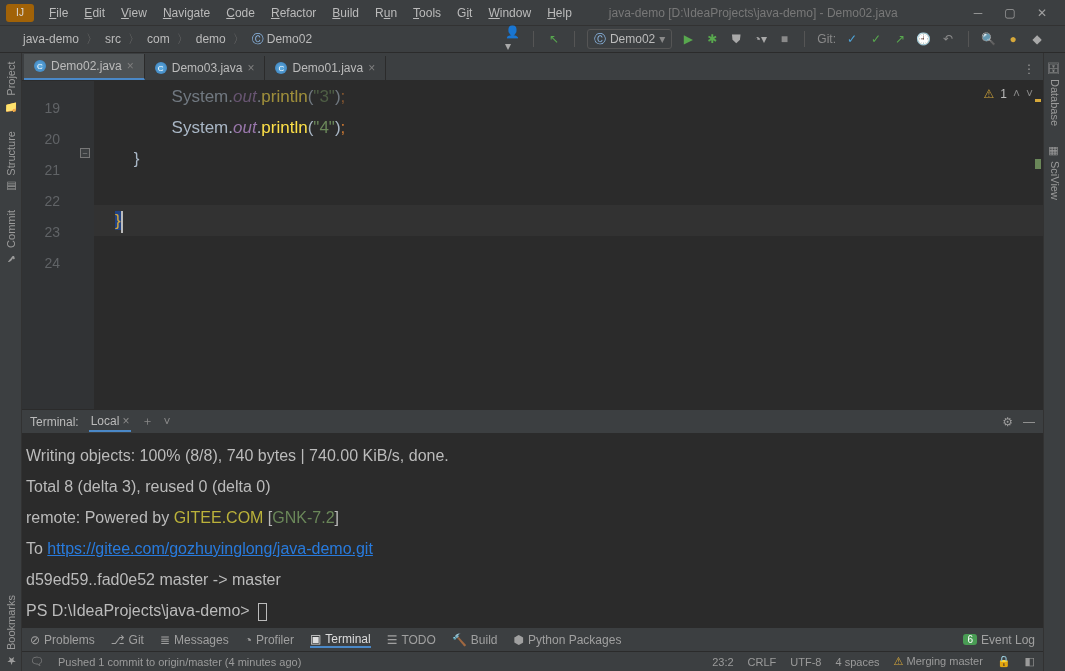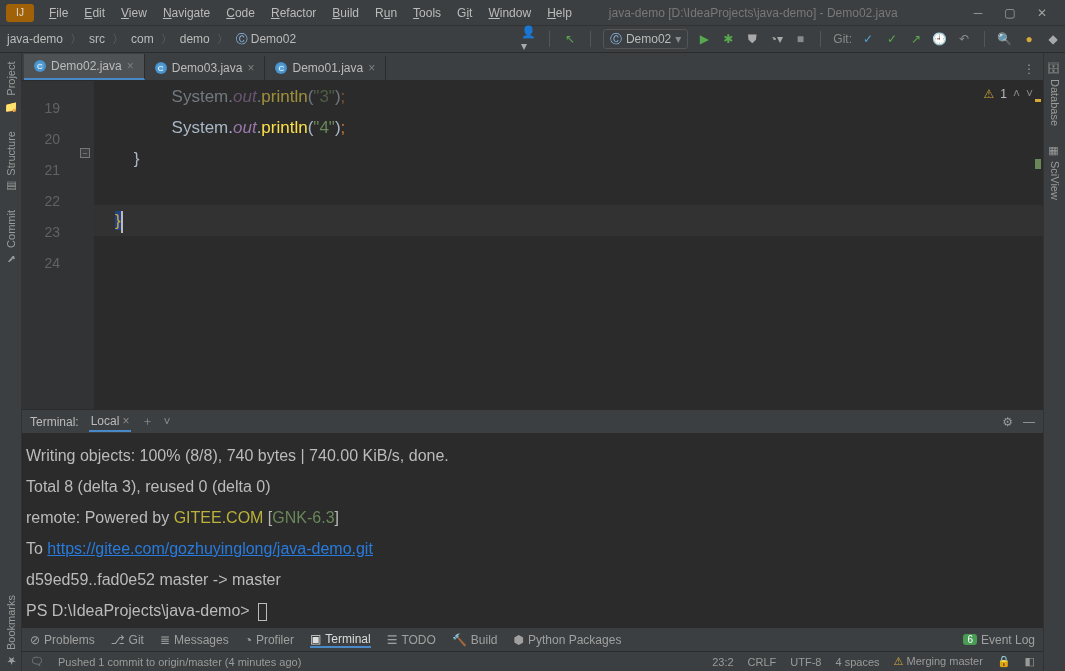--- a/index.html
+++ b/index.html
@@ -11,21 +11,21 @@
 .menubar .logo { width:28px; height:18px; background:#a16207; border-radius:3px; display:flex; align-items:center; justify-content:center; margin-right:8px; font-size:10px; color:#ddd; }
 .menubar .menus { display:flex; gap:2px; }
 .menubar .menu-item { padding:2px 7px; font-size:12px; cursor:pointer; }
 .menubar .menu-item u { text-decoration:underline; }
 .menubar .title-txt { margin-left:30px; color:#787878; font-size:12px; }
 .menubar .spacer { flex:1; }
 .winbtns { display:flex; gap:18px; padding:0 10px; }
 .winbtn { width:14px; height:14px; display:flex; align-items:center; justify-content:center; color:#a0a0a0; cursor:pointer; }
 
 
-.toolbar { height:27px; background:#3c3f41; border-bottom:1px solid #2b2b2b; display:flex; align-items:center; padding:0 4px; }
+.toolbar { height:27px; background:#3c3f41; border-bottom:1px solid #2b2b2b; display:flex; align-items:center; padding:0 20px; }
 .breadcrumbs { display:flex; align-items:center; gap:2px; font-size:12px; }
 .crumb { color:#bbbbbb; padding:1px 3px; }
 .crumb-sep { color:#6e6e6e; padding:0 2px; }
 .crumb .classico { color:#8cb8e6; margin-right:3px; }
 .toolbar .spacer { flex:1; }
 .tool-icons { display:flex; align-items:center; gap:8px; }
 .tool-icon { width:16px; height:16px; display:flex; align-items:center; justify-content:center; cursor:pointer; color:#a9a9a9; }
 .run-config { display:flex; align-items:center; border:1px solid #555; border-radius:3px; padding:1px 6px; height:20px; gap:4px; background:#3c3f41; }
 .run-config .runico { color:#8cb8e6; }
 .green { color:#58a84e; }
@@ -256,21 +256,21 @@
           <span class="gray">˅</span>
           <div class="spacer"></div>
           <div class="term-icons">
             <span>⚙</span>
             <span>—</span>
           </div>
         </div>
         <div class="term-body">
 <div>Writing objects: 100% (8/8), 740 bytes | 740.00 KiB/s, done.</div>
 <div>Total 8 (delta 3), reused 0 (delta 0)</div>
-<div><span>remote: Powered by </span><span class="ylw">GITEE.COM</span><span> [</span><span class="grn2">GNK-6.3</span><span>]</span></div>
+<div><span>remote: Powered by </span><span class="ylw">GITEE.COM</span><span> [</span><span class="grn2">GNK-7.2</span><span>]</span></div>
 <div><span>To </span><a>https://gitee.com/gozhuyinglong/java-demo.git</a></div>
 <div>   d59ed59..fad0e52  master -&gt; master</div>
 <div><span>PS D:\IdeaProjects\java-demo&gt; </span><span class="term-cursor"></span></div>
         </div>
       </div>
 
       <div class="btmstrip">
         <div class="btm-item">
             <span>⊘</span>
             <span>Problems</span>

